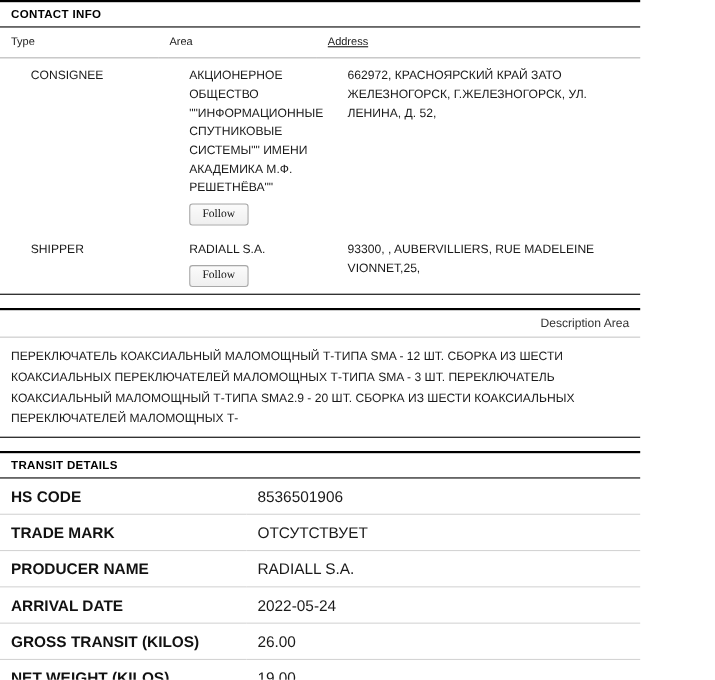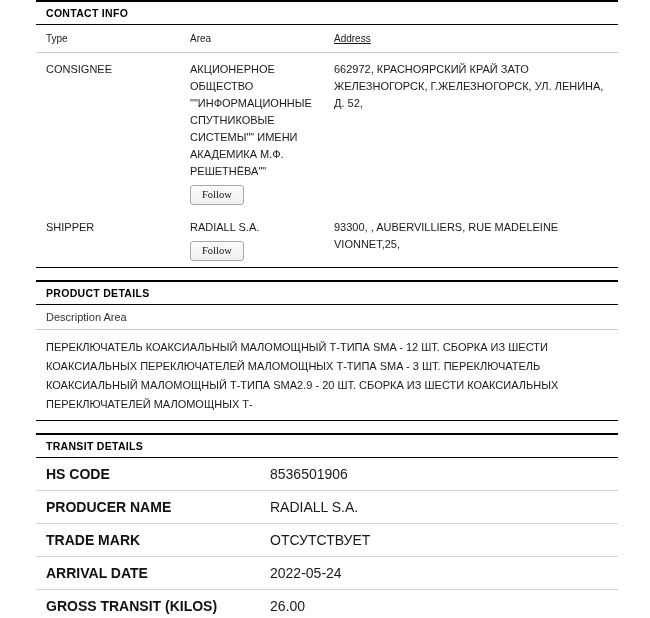--- a/index.html
+++ b/index.html
@@ -13,21 +13,20 @@
     font-family: "Liberation Sans", sans-serif;
     font-size: 11px;
     color: #1a1a1a;
     overflow: hidden;
   }
   .page {
     position: relative;
     width: 582px;
     height: 618px;
     box-sizing: border-box;
-    margin-left: 36px;
   }
 
   
   .section {
     box-sizing: border-box;
     border-top: 2px solid #000;
     border-bottom: 1px solid #000;
     padding: 0;
   }
   .section-title {
@@ -52,21 +51,21 @@
     text-align: left;
     font-weight: normal;
     font-size: 10px;
     color: #1a1a1a;
     padding: 8px 4px 8px 10px;
     border-bottom: 1px solid #c8c8c8;
     vertical-align: top;
   }
   table.contact td {
     vertical-align: top;
-    padding: 8px 4px 6px 10px;
+    padding: 8px 4px 6px 28px;
     font-size: 11px;
     line-height: 17px;
   }
   .col-type { width: 130px; }
   .col-name { width: 130px; }
   .col-addr { width: auto; text-decoration: underline; }
 
   .row-consignee td { padding-bottom: 2px; }
   .row-shipper td { padding-top: 9px; }
 
@@ -91,20 +90,21 @@
     cursor: pointer;
     line-height: 14px;
   }
 
   
   .desc-label {
     padding: 6px 10px 6px 10px;
     font-size: 11px;
     color: #333;
     border-bottom: 1px solid #c8c8c8;
+    text-align: right;
   }
   .desc-body {
     padding: 8px 10px 6px 10px;
     font-size: 11px;
     line-height: 19px;
     color: #1a1a1a;
   }
 
   
   table.transit {
@@ -168,42 +168,41 @@
             <td class="addr-cell">93300, , AUBERVILLIERS, RUE MADELEINE VIONNET,25,</td>
           </tr>
         </tbody>
       </table>
     </div>
   </div>
 
   <div class="gap"></div>
 
   <div class="section">
-    <div class="section-title">PRODUCT DETAILS</div>
     <div class="desc-label">Description Area</div>
     <div class="desc-body">ПЕРЕКЛЮЧАТЕЛЬ КОАКСИАЛЬНЫЙ МАЛОМОЩНЫЙ Т-ТИПА SMA - 12 ШТ. СБОРКА ИЗ ШЕСТИ КОАКСИАЛЬНЫХ ПЕРЕКЛЮЧАТЕЛЕЙ МАЛОМОЩНЫХ Т-ТИПА SMA - 3 ШТ. ПЕРЕКЛЮЧАТЕЛЬ КОАКСИАЛЬНЫЙ МАЛОМОЩНЫЙ Т-ТИПА SMA2.9 - 20 ШТ. СБОРКА ИЗ ШЕСТИ КОАКСИАЛЬНЫХ ПЕРЕКЛЮЧАТЕЛЕЙ МАЛОМОЩНЫХ Т-</div>
   </div>
 
   <div class="gap"></div>
 
   <div class="section">
     <div class="section-title">TRANSIT DETAILS</div>
     <table class="transit">
       <tbody>
         <tr>
           <td class="t-label">HS CODE</td>
           <td class="t-value">8536501906</td>
         </tr>
         <tr>
+          <td class="t-label">TRADE MARK</td>
+          <td class="t-value">ОТСУТСТВУЕТ</td>
+        </tr>
+        <tr>
           <td class="t-label">PRODUCER NAME</td>
           <td class="t-value">RADIALL S.A.</td>
-        </tr>
-        <tr>
-          <td class="t-label">TRADE MARK</td>
-          <td class="t-value">ОТСУТСТВУЕТ</td>
         </tr>
         <tr>
           <td class="t-label">ARRIVAL DATE</td>
           <td class="t-value">2022-05-24</td>
         </tr>
         <tr>
           <td class="t-label">GROSS TRANSIT (KILOS)</td>
           <td class="t-value">26.00</td>
         </tr>
         <tr>

